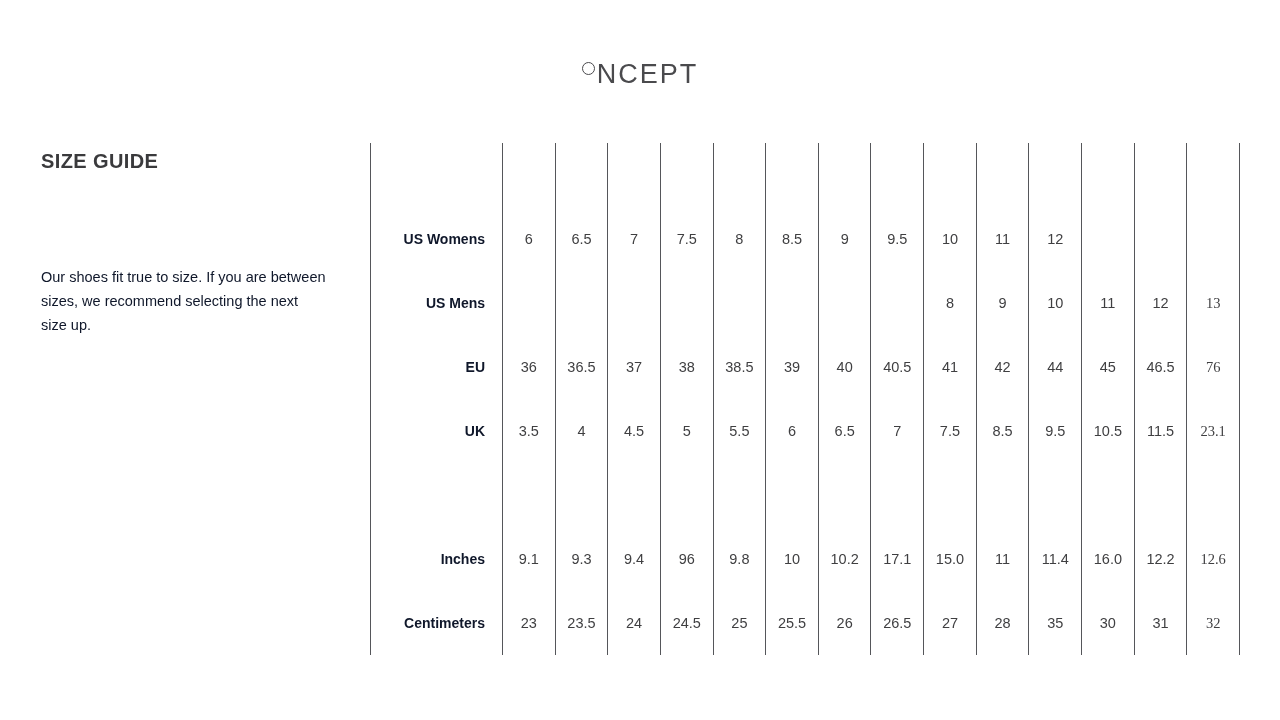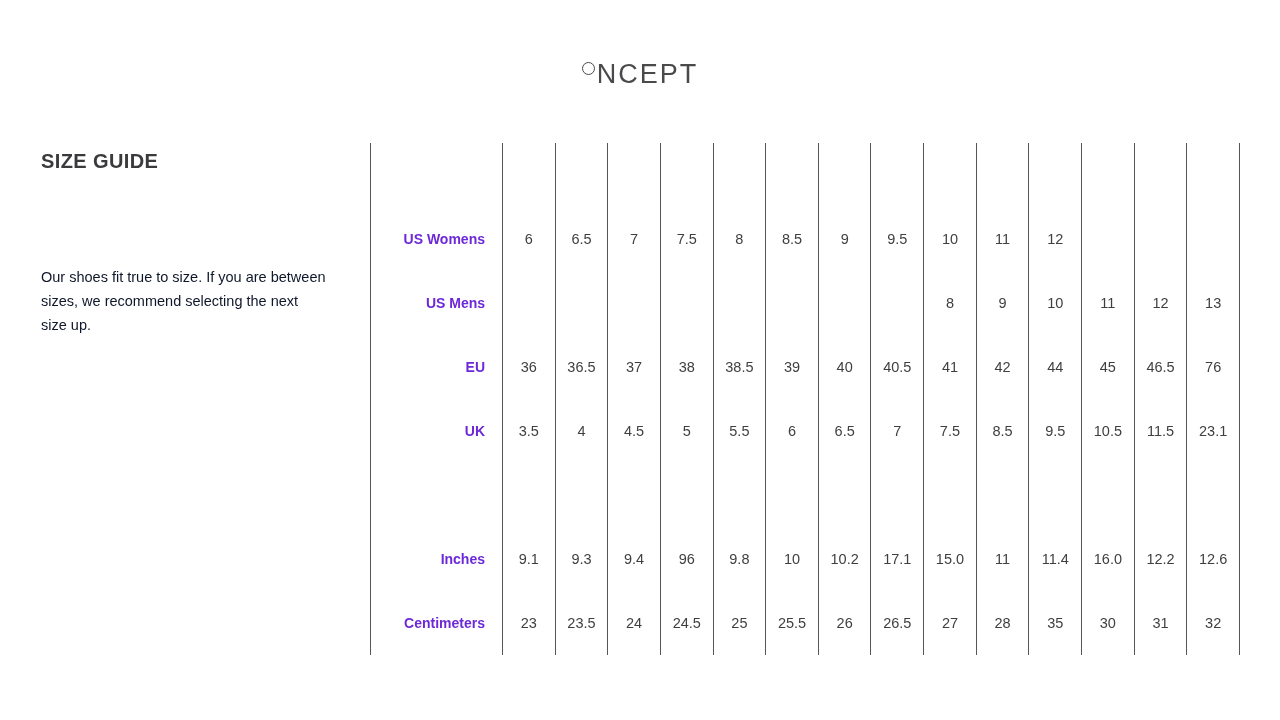--- a/index.html
+++ b/index.html
@@ -94,26 +94,26 @@
     vertical-align: middle;
     padding: 0;
     height: 64px;
   }
   table.size-table td.rowlabel {
     border-left: 1px solid #55565a;
     text-align: right;
     padding-right: 17px;
     font-weight: bold;
     font-size: 14px;
-    color: #6d28d9;
+    color: #0f172a;
     width: 132px;
   }
   table.size-table tr.spacer td { height: 64px; }
   table.size-table tr.spacer-tall td { height: 64px; }
-  table.size-table td.last-col { border-right: 1px solid #55565a; }
+  table.size-table td.last-col { border-right: 1px solid #55565a; font-family: Liberation Serif, serif; }
 </style>
 </head>
 <body>
 
 <div class="page">
 
   <div class="brand">
     <span class="logo-wrap">
       <span class="circle"></span>
         <span class="word">NCEPT</span>

